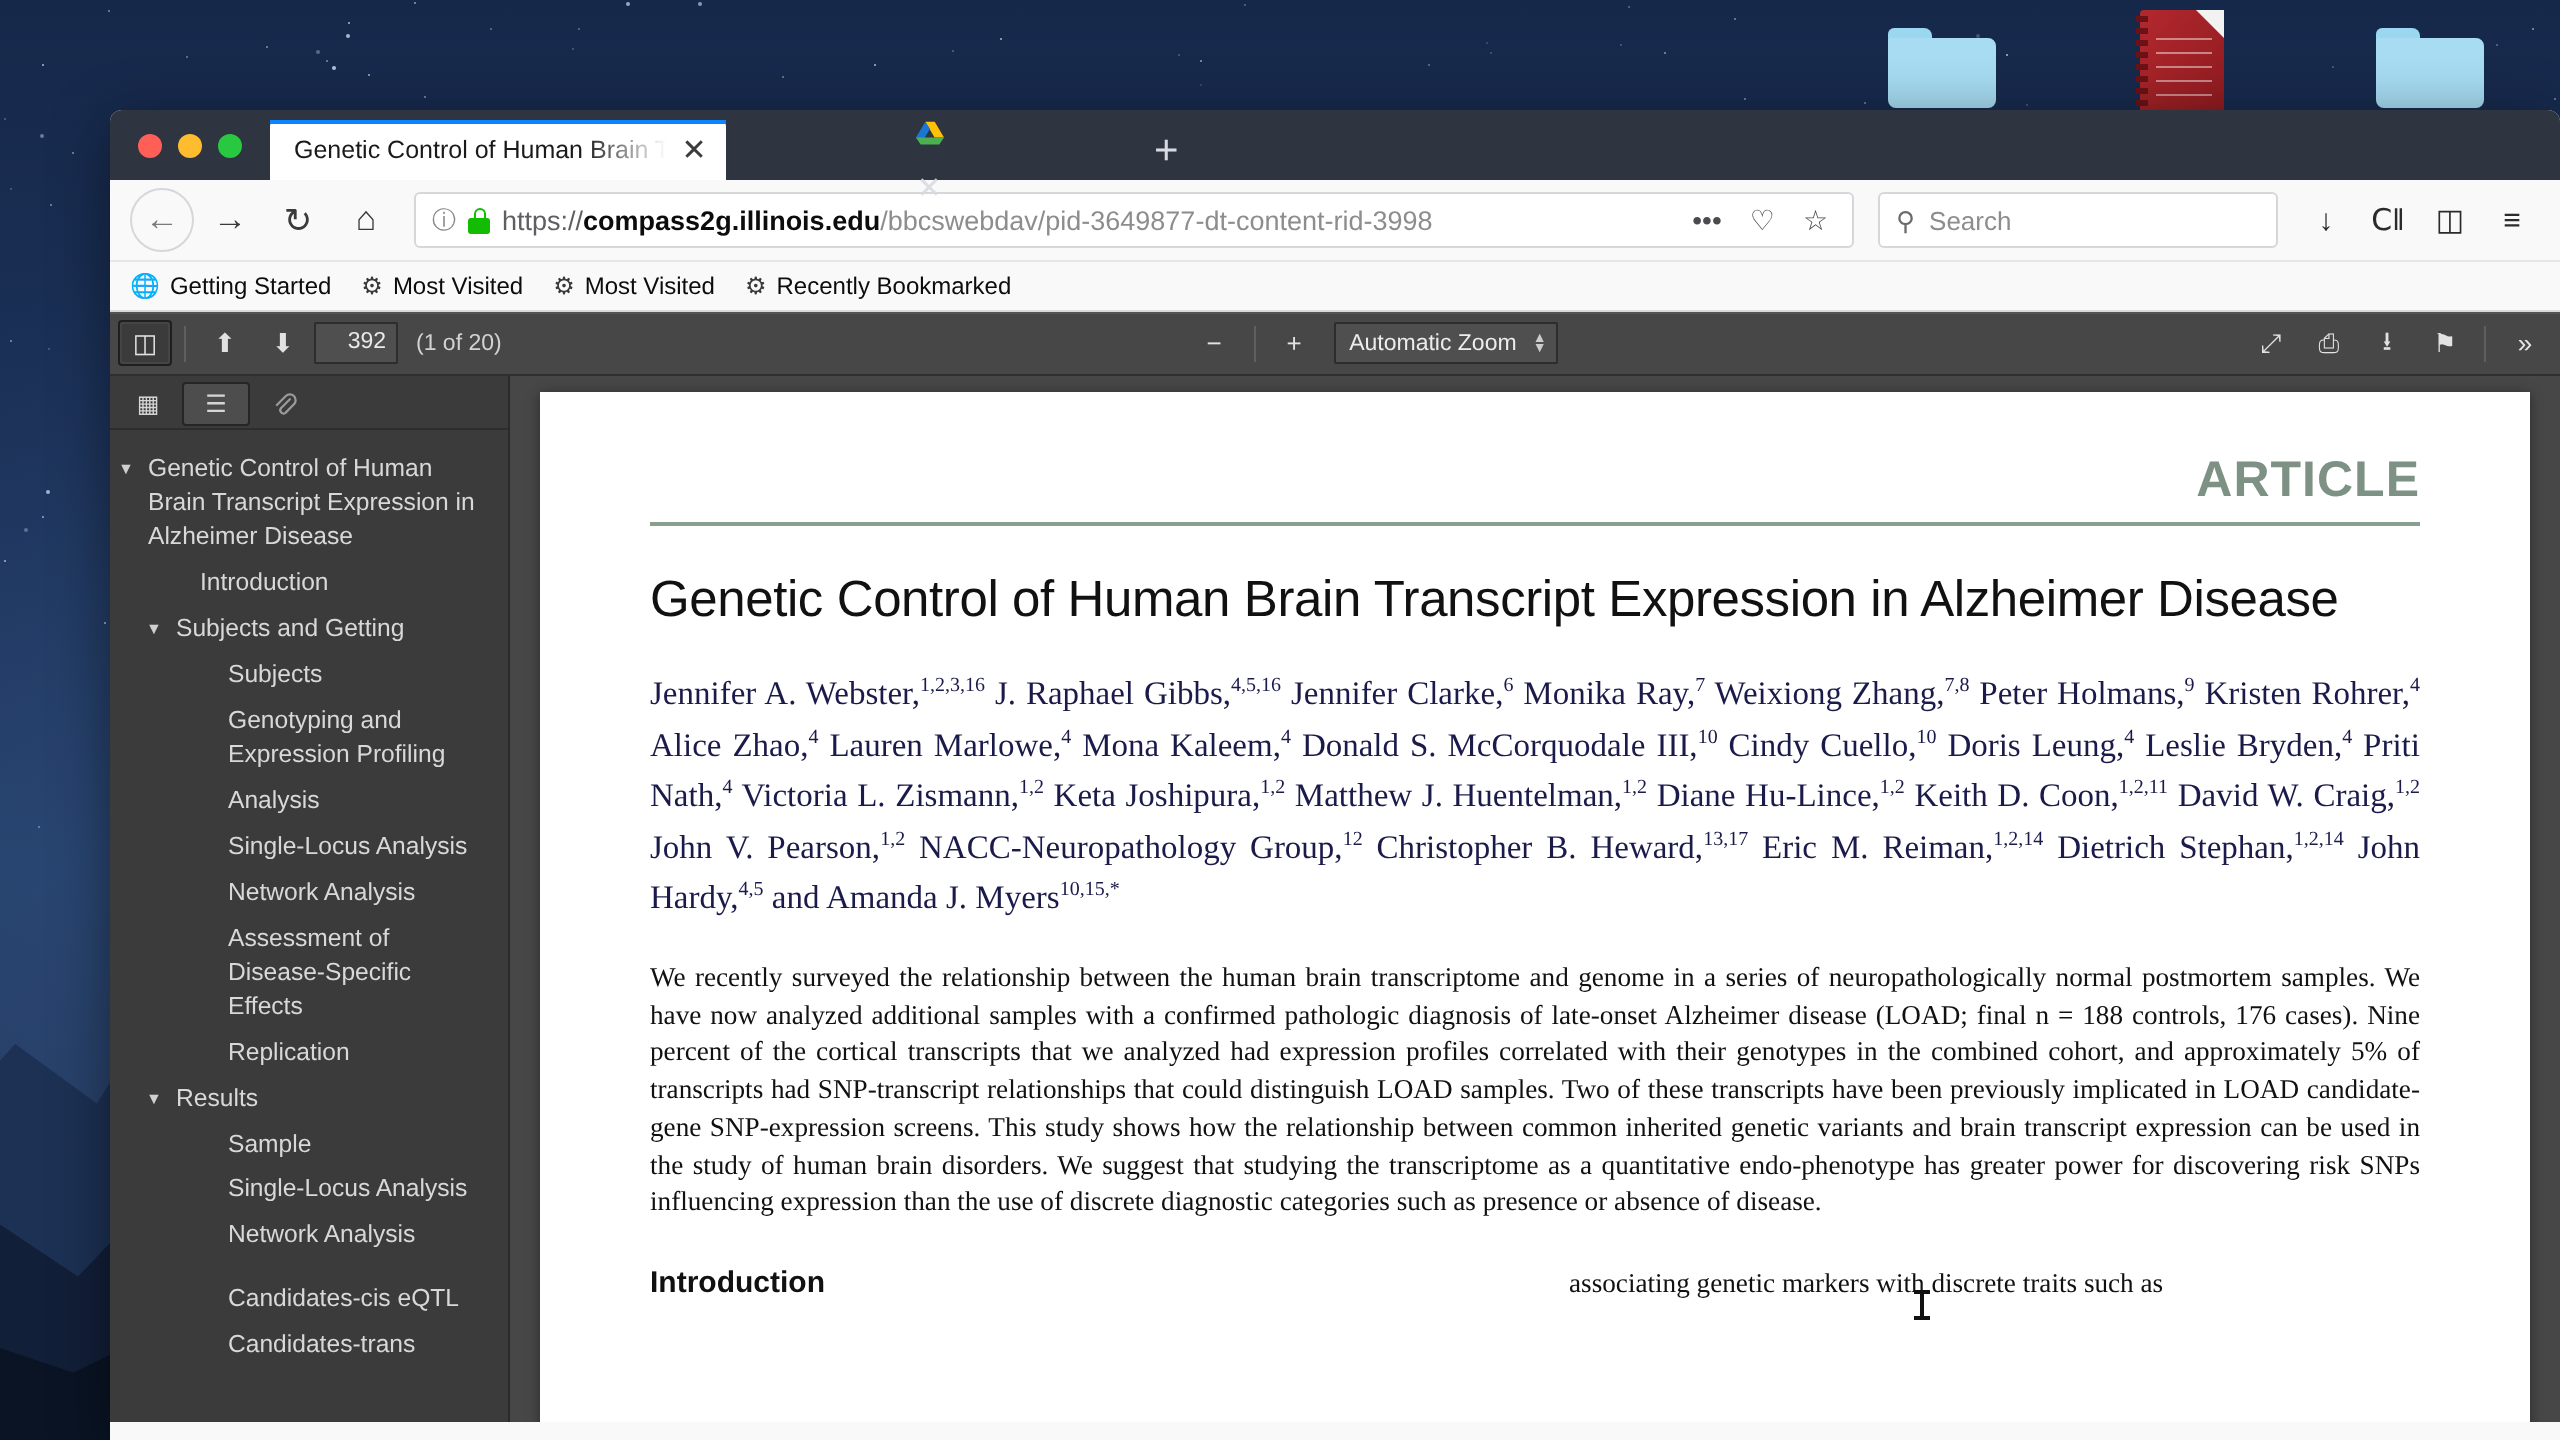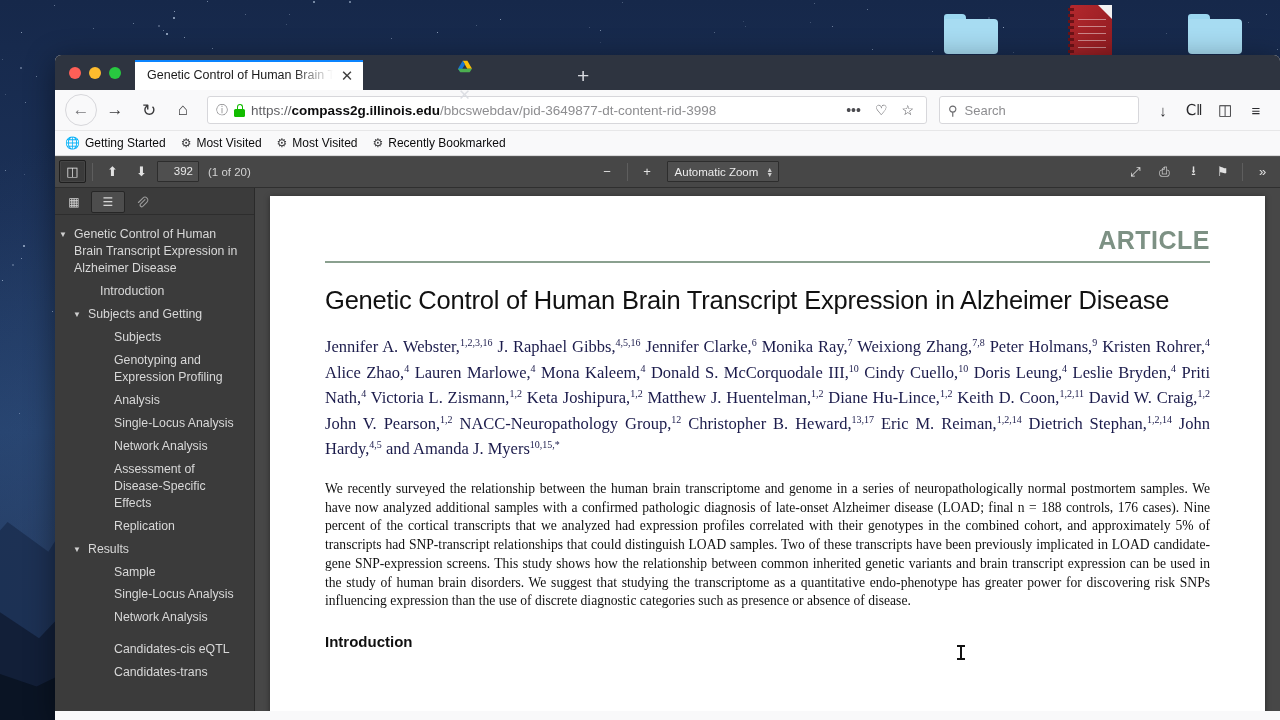--- a/index.html
+++ b/index.html
@@ -851,20 +851,23 @@
         <div class="doc-title">Genetic Control of Human Brain Transcript Expression in Alzheimer Disease</div>
 
         <div class="authors">Jennifer A. Webster,<sup>1,2,3,16</sup> J. Raphael Gibbs,<sup>4,5,16</sup> Jennifer Clarke,<sup>6</sup> Monika Ray,<sup>7</sup> Weixiong Zhang,<sup>7,8</sup> Peter Holmans,<sup>9</sup> Kristen Rohrer,<sup>4</sup> Alice Zhao,<sup>4</sup> Lauren Marlowe,<sup>4</sup> Mona Kaleem,<sup>4</sup> Donald S. McCorquodale III,<sup>10</sup> Cindy Cuello,<sup>10</sup> Doris Leung,<sup>4</sup> Leslie Bryden,<sup>4</sup> Priti Nath,<sup>4</sup> Victoria L. Zismann,<sup>1,2</sup> Keta Joshipura,<sup>1,2</sup> Matthew J. Huentelman,<sup>1,2</sup> Diane Hu-Lince,<sup>1,2</sup> Keith D. Coon,<sup>1,2,11</sup> David W. Craig,<sup>1,2</sup> John V. Pearson,<sup>1,2</sup> NACC-Neuropathology Group,<sup>12</sup> Christopher B. Heward,<sup>13,17</sup> Eric M. Reiman,<sup>1,2,14</sup> Dietrich Stephan,<sup>1,2,14</sup> John Hardy,<sup>4,5</sup> and Amanda J. Myers<sup>10,15,*</sup></div>
 
         <div class="abstract">We recently surveyed the relationship between the human brain transcriptome and genome in a series of neuropathologically normal postmortem samples. We have now analyzed additional samples with a confirmed pathologic diagnosis of late-onset Alzheimer disease (LOAD; final n = 188 controls, 176 cases). Nine percent of the cortical transcripts that we analyzed had expression profiles correlated with their genotypes in the combined cohort, and approximately 5% of transcripts had SNP-transcript relationships that could distinguish LOAD samples. Two of these transcripts have been previously implicated in LOAD candidate-gene SNP-expression screens. This study shows how the relationship between common inherited genetic variants and brain transcript expression can be used in the study of human brain disorders. We suggest that studying the transcriptome as a quantitative endo-phenotype has greater power for discovering risk SNPs influencing expression than the use of discrete diagnostic categories such as presence or absence of disease.</div>
 
         <div class="cols">
           <div class="col">
             <div class="sec-h">Introduction</div>
           </div>
+          <div class="col">
+            <div class="body-p">associating genetic markers with discrete traits such as</div>
+          </div>
         </div>
 
         <div id="caret-ibeam"></div>
       </div>
     </div>
 
   </div>
 </div>
 
 </body></html>

